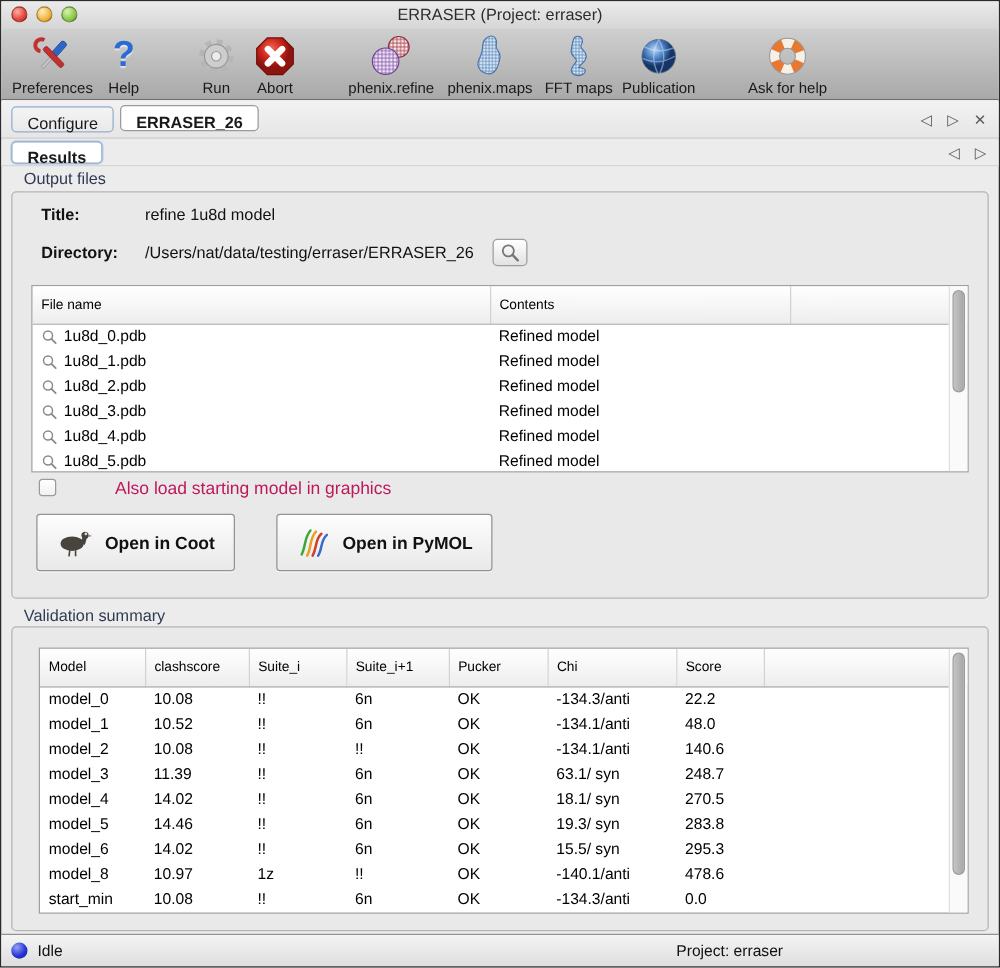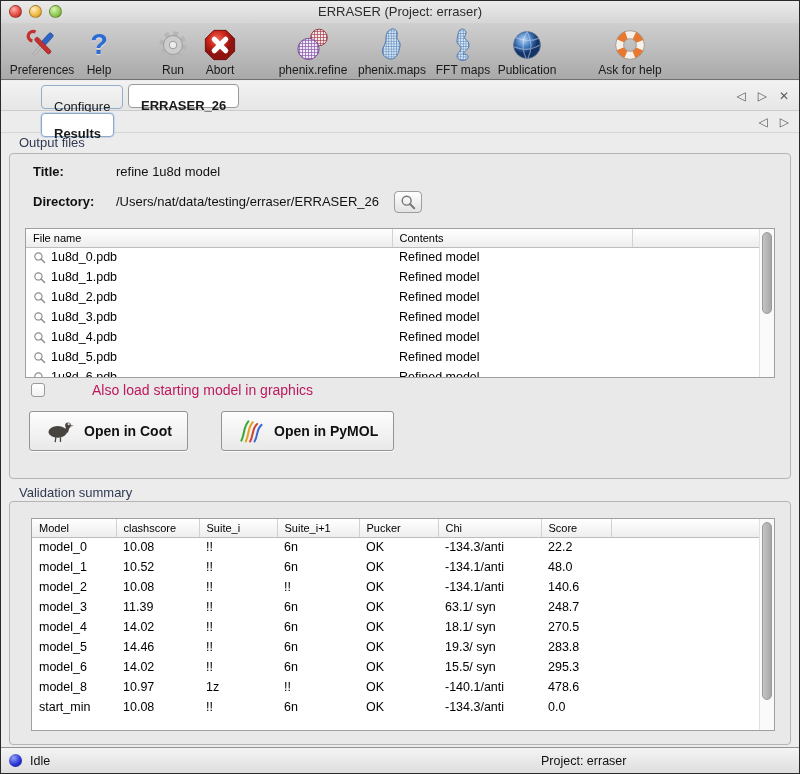--- a/index.html
+++ b/index.html
@@ -26,22 +26,22 @@
   .ticon { height:37px; display:flex; align-items:center; justify-content:center; }
   .tlabel { font-size:12px; color:#1a1a1a; white-space:nowrap; }
   .help-q { font-size:29px; font-weight:bold; color:#2b6bd4; line-height:1;
             text-shadow:0 1px 1px rgba(255,255,255,.6); }
 
   
   .tabbar1 { position:absolute; left:0; top:80px; width:100%; height:30px;
     background:linear-gradient(#f2f2f2,#e6e6e6); border-bottom:1px solid #cccccc; }
   .tabbar2 { position:absolute; left:0; top:111px; width:100%; height:21px;
     background:#ececec; border-bottom:1px solid #d6d6d6; }
-  .tab { position:absolute; height:21px; line-height:20px; padding:11px 12px;
-    font-size:13px; border-radius:4px; color:#1a1a1a;margin-left:32px; }
+  .tab { position:absolute; height:21px; line-height:20px; padding:3px 12px;
+    font-size:13px; border-radius:4px; color:#1a1a1a; }
   .tab.inactive { top:4px; border:1px solid #92aecb; background:linear-gradient(#f4f4f4,#e9e9e9); }
   .tab.active   { top:3px; border:1px solid #9a9a9a; background:#ffffff; font-weight:bold; }
   .tab.sub      { top:1px; height:18px; line-height:17px; border:1px solid #8fa8c8;
                   box-shadow:0 0 0 1px #c9d9ea; background:#ffffff; font-weight:bold; }
   .navs { position:absolute; right:10px; top:0; height:100%; display:flex;
           align-items:center; gap:12px; }
   .nav-glyph { font-size:12px; color:#5a5a5a; line-height:1; cursor:default; }
 
   
   .grouplabel { position:absolute; left:18px; font-size:13px; color:#303a52; }
@@ -51,39 +51,39 @@
   .flabel { position:absolute; font-size:13px; font-weight:bold; color:#111; }
   .fvalue { position:absolute; font-size:13px; color:#111; }
   .magbtn { position:absolute; width:28px; height:22px; border:1px solid #9e9e9e;
     border-radius:4px; background:linear-gradient(#ffffff,#e2e2e2);
     display:flex; align-items:center; justify-content:center; }
 
   
   .tablebox { position:absolute; left:24px; right:24px; background:#fff;
     border:1px solid #a0a0a0; overflow:hidden; }
   table { border-collapse:collapse; table-layout:fixed; width:100%; }
-  th { height:18px; font-size:11px; font-weight:normal; text-align:left;
+  th { height:30px; font-size:11px; font-weight:normal; text-align:left;
     padding:0 0 0 7px; background:linear-gradient(#ffffff,#ededed);
     border-bottom:1px solid #bdbdbd; border-right:1px solid #d2d2d2;
     white-space:nowrap; overflow:hidden; }
   th:last-child { border-right:none; }
   td { height:20px; font-size:12.5px; color:#000; padding:0 0 0 7px;
     white-space:nowrap; overflow:hidden; }
   .fname { display:flex; align-items:center; gap:5px; }
   .vscroll { position:absolute; top:0; right:0; bottom:0; width:15px;
     background:#fafafa; border-left:1px solid #e0e0e0; }
   .vthumb { position:absolute; left:2px; width:10px; border-radius:5px;
     background:linear-gradient(90deg,#c4c4c4,#a7a7a7); border:1px solid #9a9a9a; }
 
   
   .checkrow { position:absolute; display:flex; align-items:center; gap:7px; }
   .checkbox { width:14px; height:14px; border:1px solid #9a9a9a; border-radius:3px;
     background:linear-gradient(#ffffff,#f1f1f1); }
   .checklabel { font-size:14px; color:#be185d;margin-left:40px; }
-  .bigbtn { position:absolute; height:40px; display:inline-flex; align-items:center;
+  .bigbtn { position:absolute; height:46px; display:inline-flex; align-items:center;
     gap:9px; padding:0 15px; border:1px solid #949494; border-radius:3px;
     background:linear-gradient(#fdfdfd,#e9e9e9); font-size:14px; font-weight:bold;
     color:#111; box-shadow:0 1px 0 rgba(255,255,255,.7); }
 
   
   .statusbar { position:absolute; left:0; bottom:0; width:100%; height:26px;
     border-top:1px solid #939393; background:linear-gradient(#f4f4f4,#dedede); }
   .status-left { position:absolute; left:8px; top:0; height:100%; display:flex;
     align-items:center; gap:8px; }
   .sphere { width:13px; height:13px; border-radius:50%;

